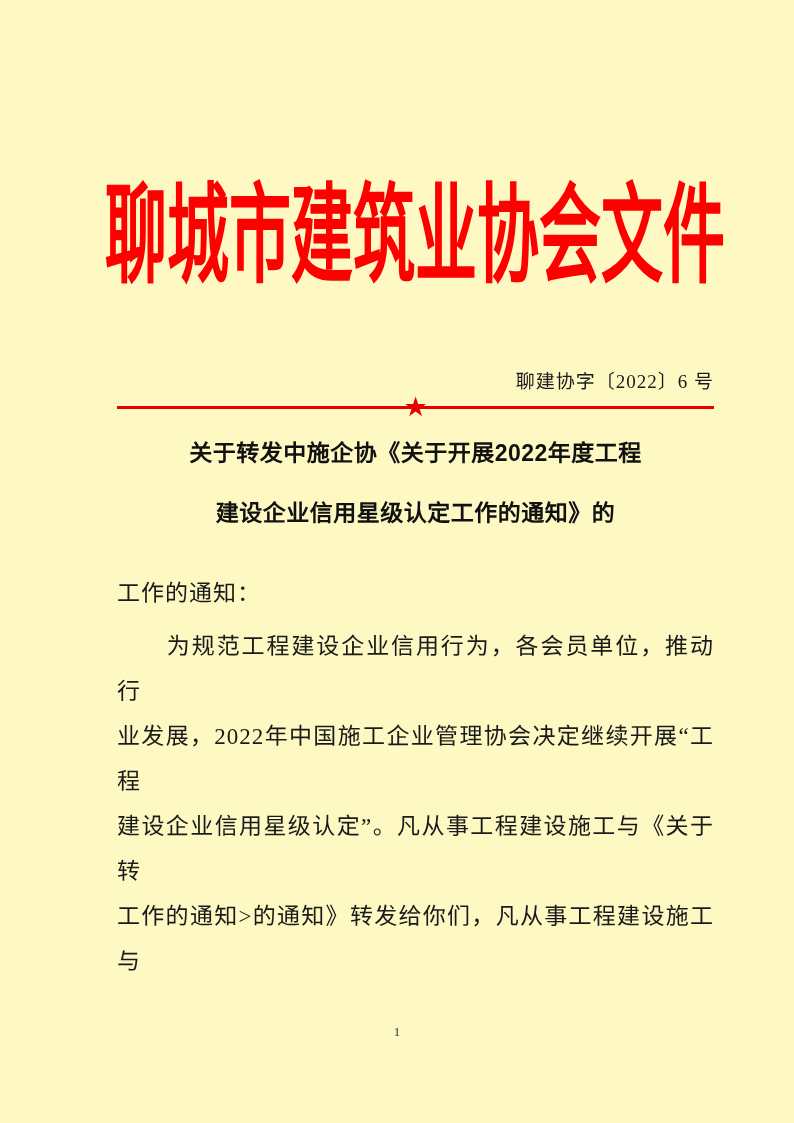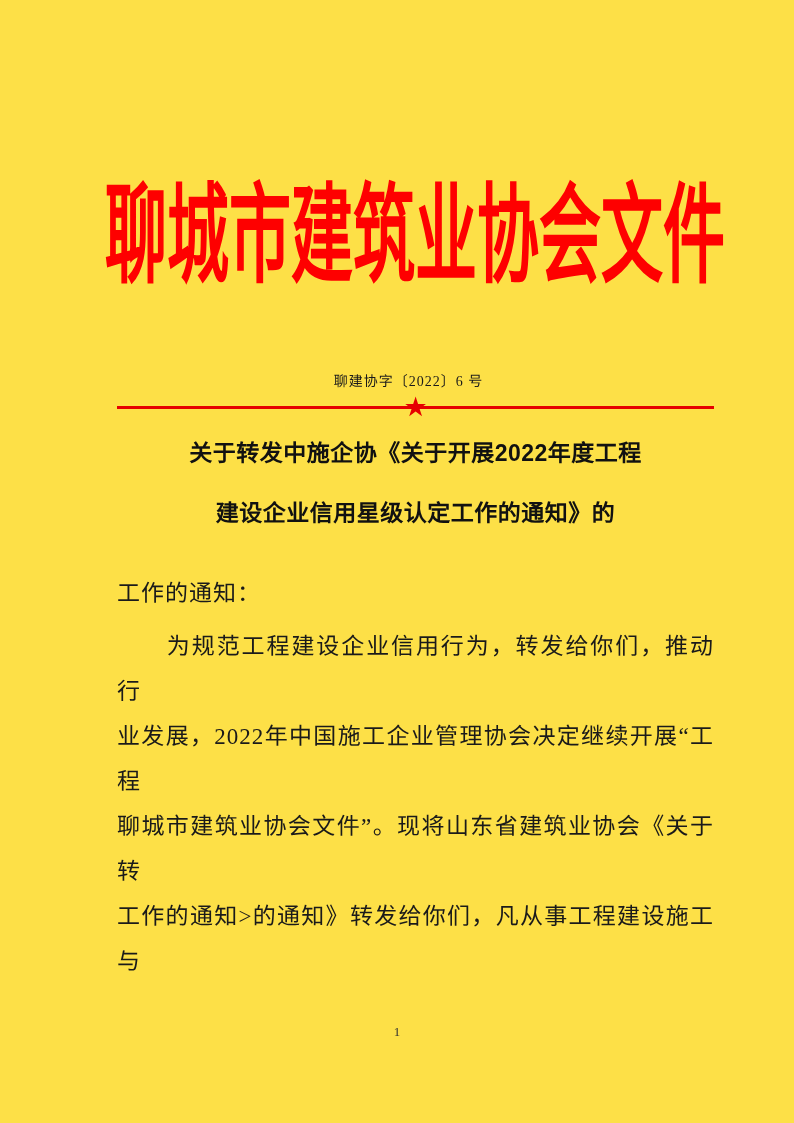--- a/index.html
+++ b/index.html
@@ -5,21 +5,21 @@
   html, body {
     margin: 0;
     padding: 0;
     background: #ffffff;
   }
   .page {
     position: relative;
     width: 794px;
     height: 1123px;
     margin: 0 auto;
-    background: #fde047;
+    background: #fef9c3;
     box-sizing: border-box;
     padding: 0 80px 0 117px;
     overflow: hidden;
     font-family: "Liberation Serif", "DejaVu Serif", serif;
     color: #1a1a1a;
   }
   
   .org-title-wrap {
     margin-top: 182px;
     text-align: center;
@@ -34,22 +34,22 @@
     letter-spacing: 0px;
     white-space: nowrap;
     color: #fe0000;
     transform: scaleY(1.75);
     transform-origin: center top;
     margin-left: -12px;
   }
   
   .doc-number {
     margin-top: 124px;
-    text-align: center;
-    font-size: 14px;
+    text-align: right;
+    font-size: 19px;
     line-height: 28px;
     letter-spacing: 1px;
     color: #1a1a1a;
     margin-left: -14px;
   }
   
   .divider {
     position: relative;
     margin-top: 10px;
     height: 3px;
@@ -119,22 +119,22 @@
     <span class="star">★</span>
   </div>
 
   <div class="title">
     <div class="title-line bold">关于转发中施企协《关于开展2022年度工程</div>
     <div class="title-line bold">建设企业信用星级认定工作的通知》的</div>
   </div>
 
   <div class="body-block">
     <div class="body-line salutation">工作的通知：</div>
-    <div class="body-line justify">　　为规范工程建设企业信用行为，转发给你们，推动行</div>
+    <div class="body-line justify">　　为规范工程建设企业信用行为，各会员单位，推动行</div>
     <div class="body-line justify">业发展，2022年中国施工企业管理协会决定继续开展“工程</div>
-    <div class="body-line justify">聊城市建筑业协会文件”。现将山东省建筑业协会《关于转</div>
+    <div class="body-line justify">建设企业信用星级认定”。凡从事工程建设施工与《关于转</div>
     <div class="body-line justify">工作的通知&gt;的通知》转发给你们，凡从事工程建设施工与</div>
 
   </div>
 
   <div class="page-number">1</div>
 
 </div>
 
 </body></html>

